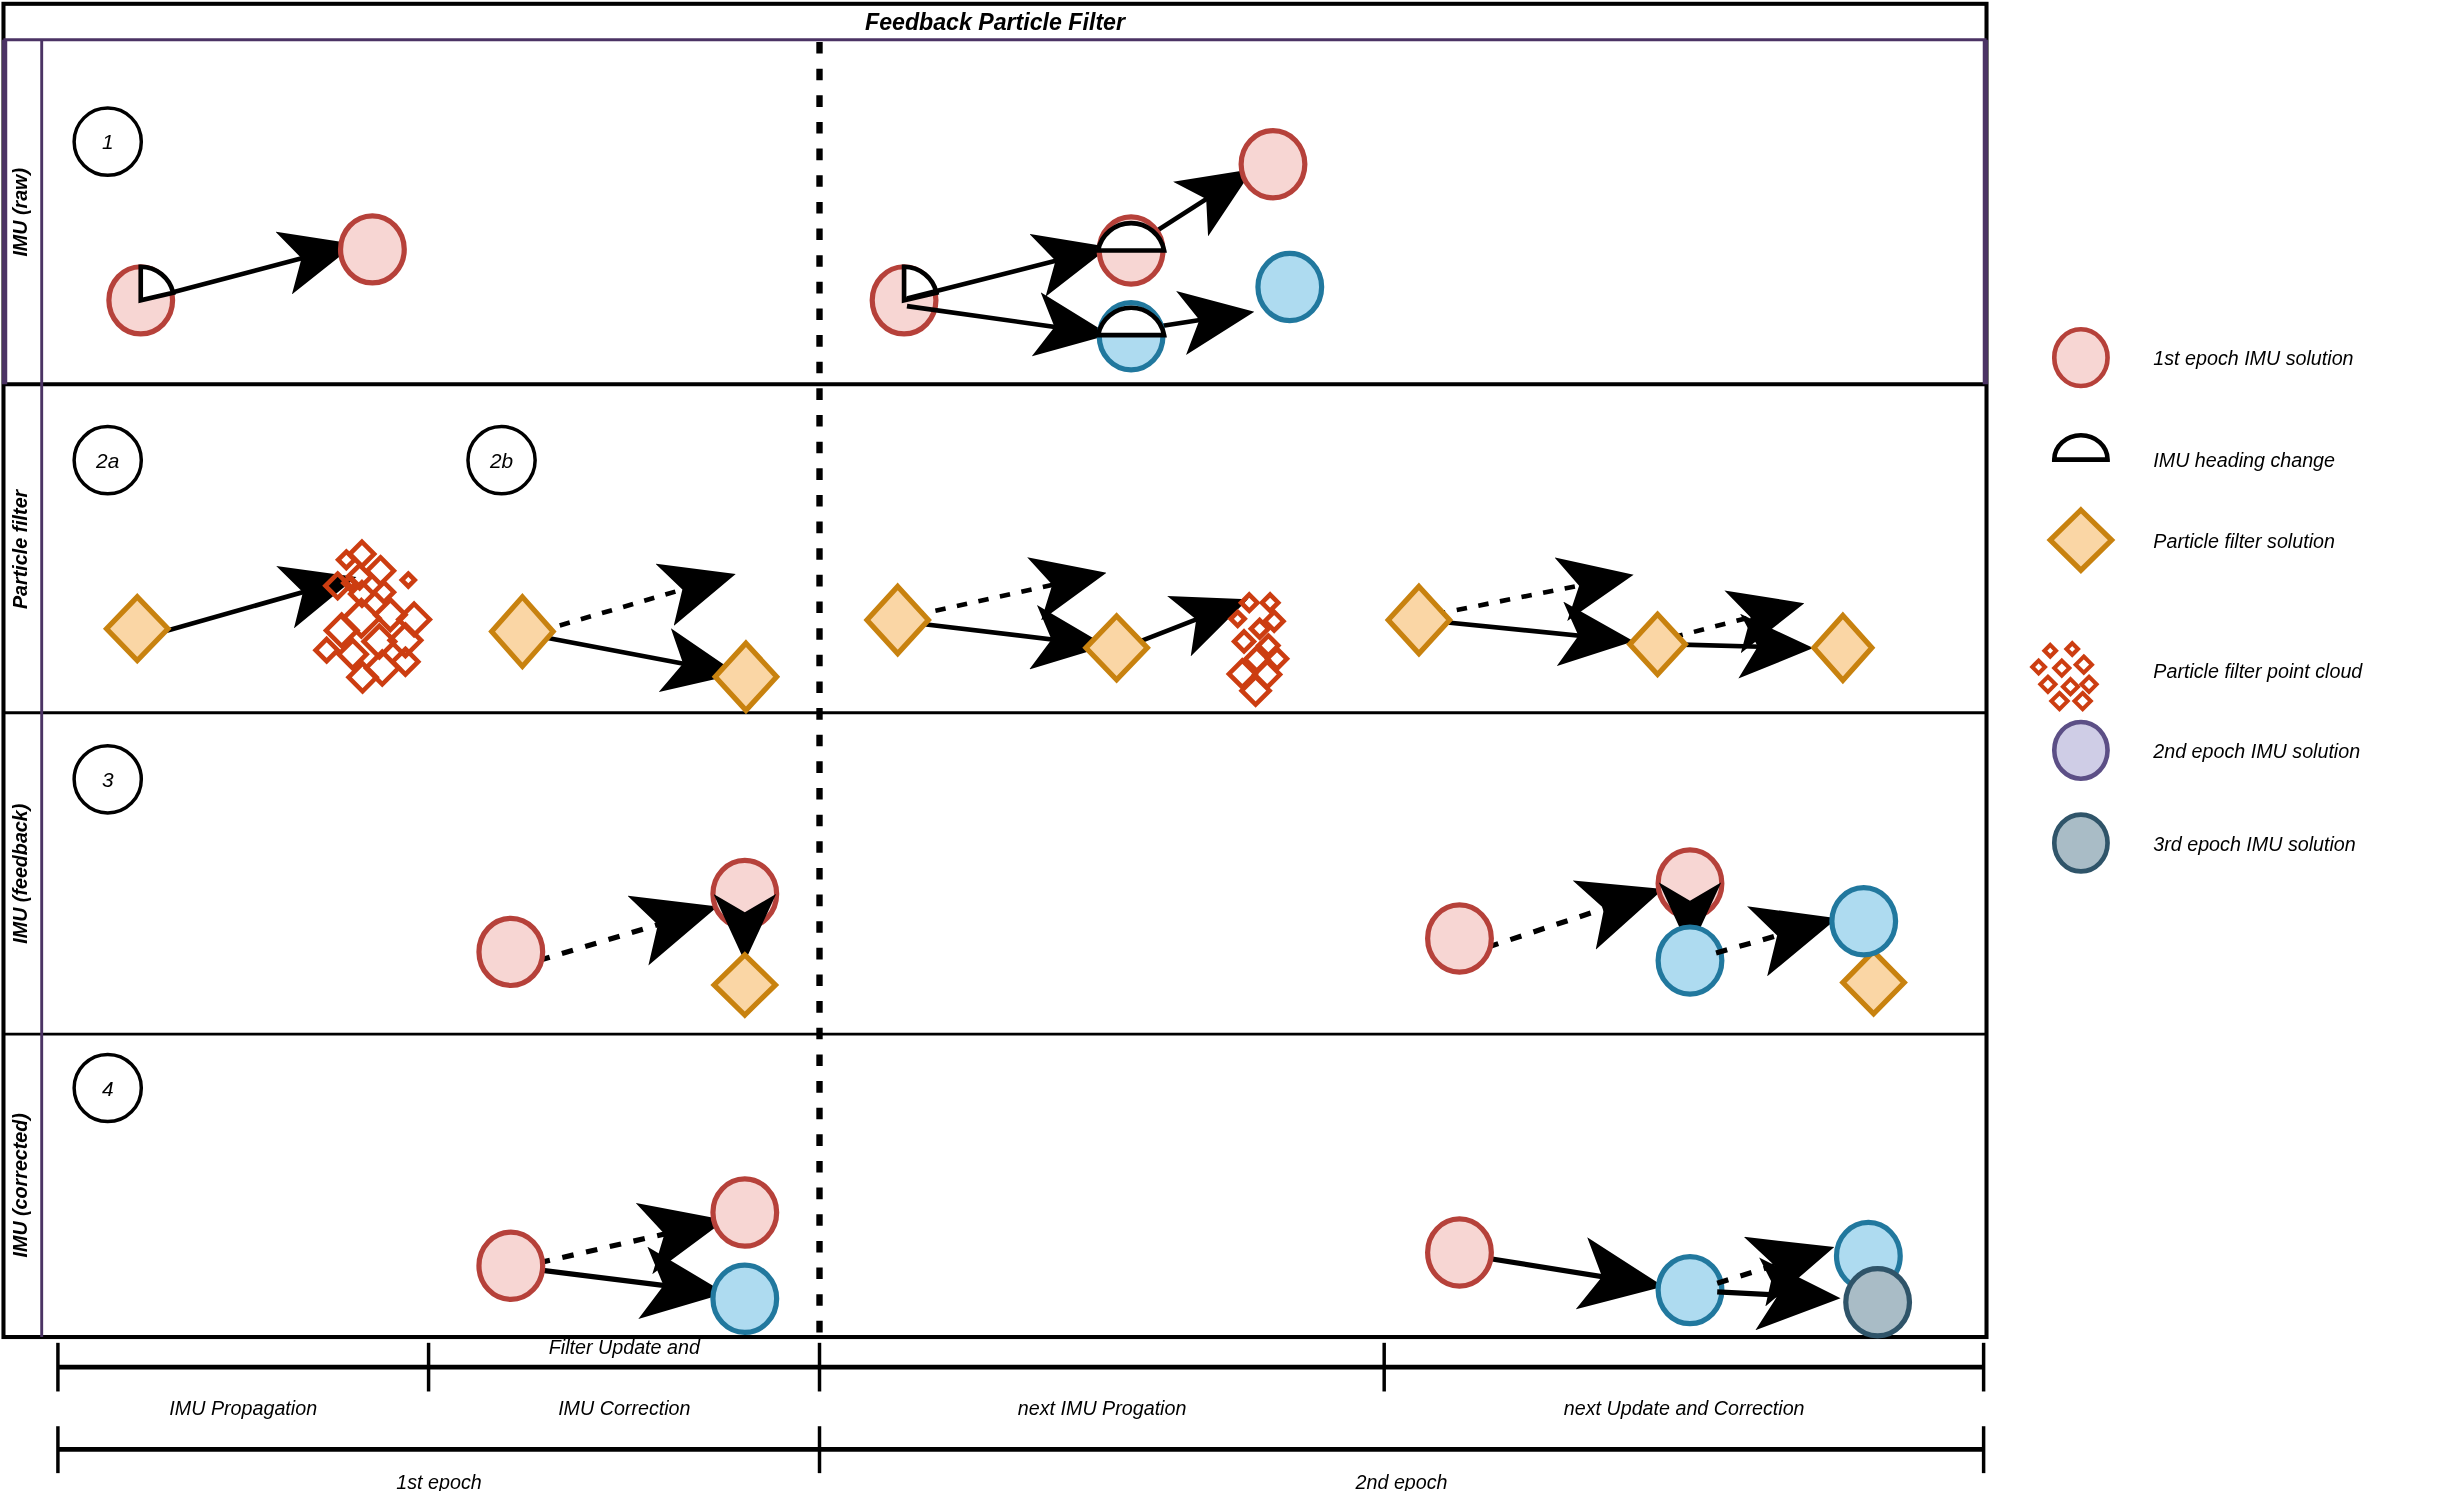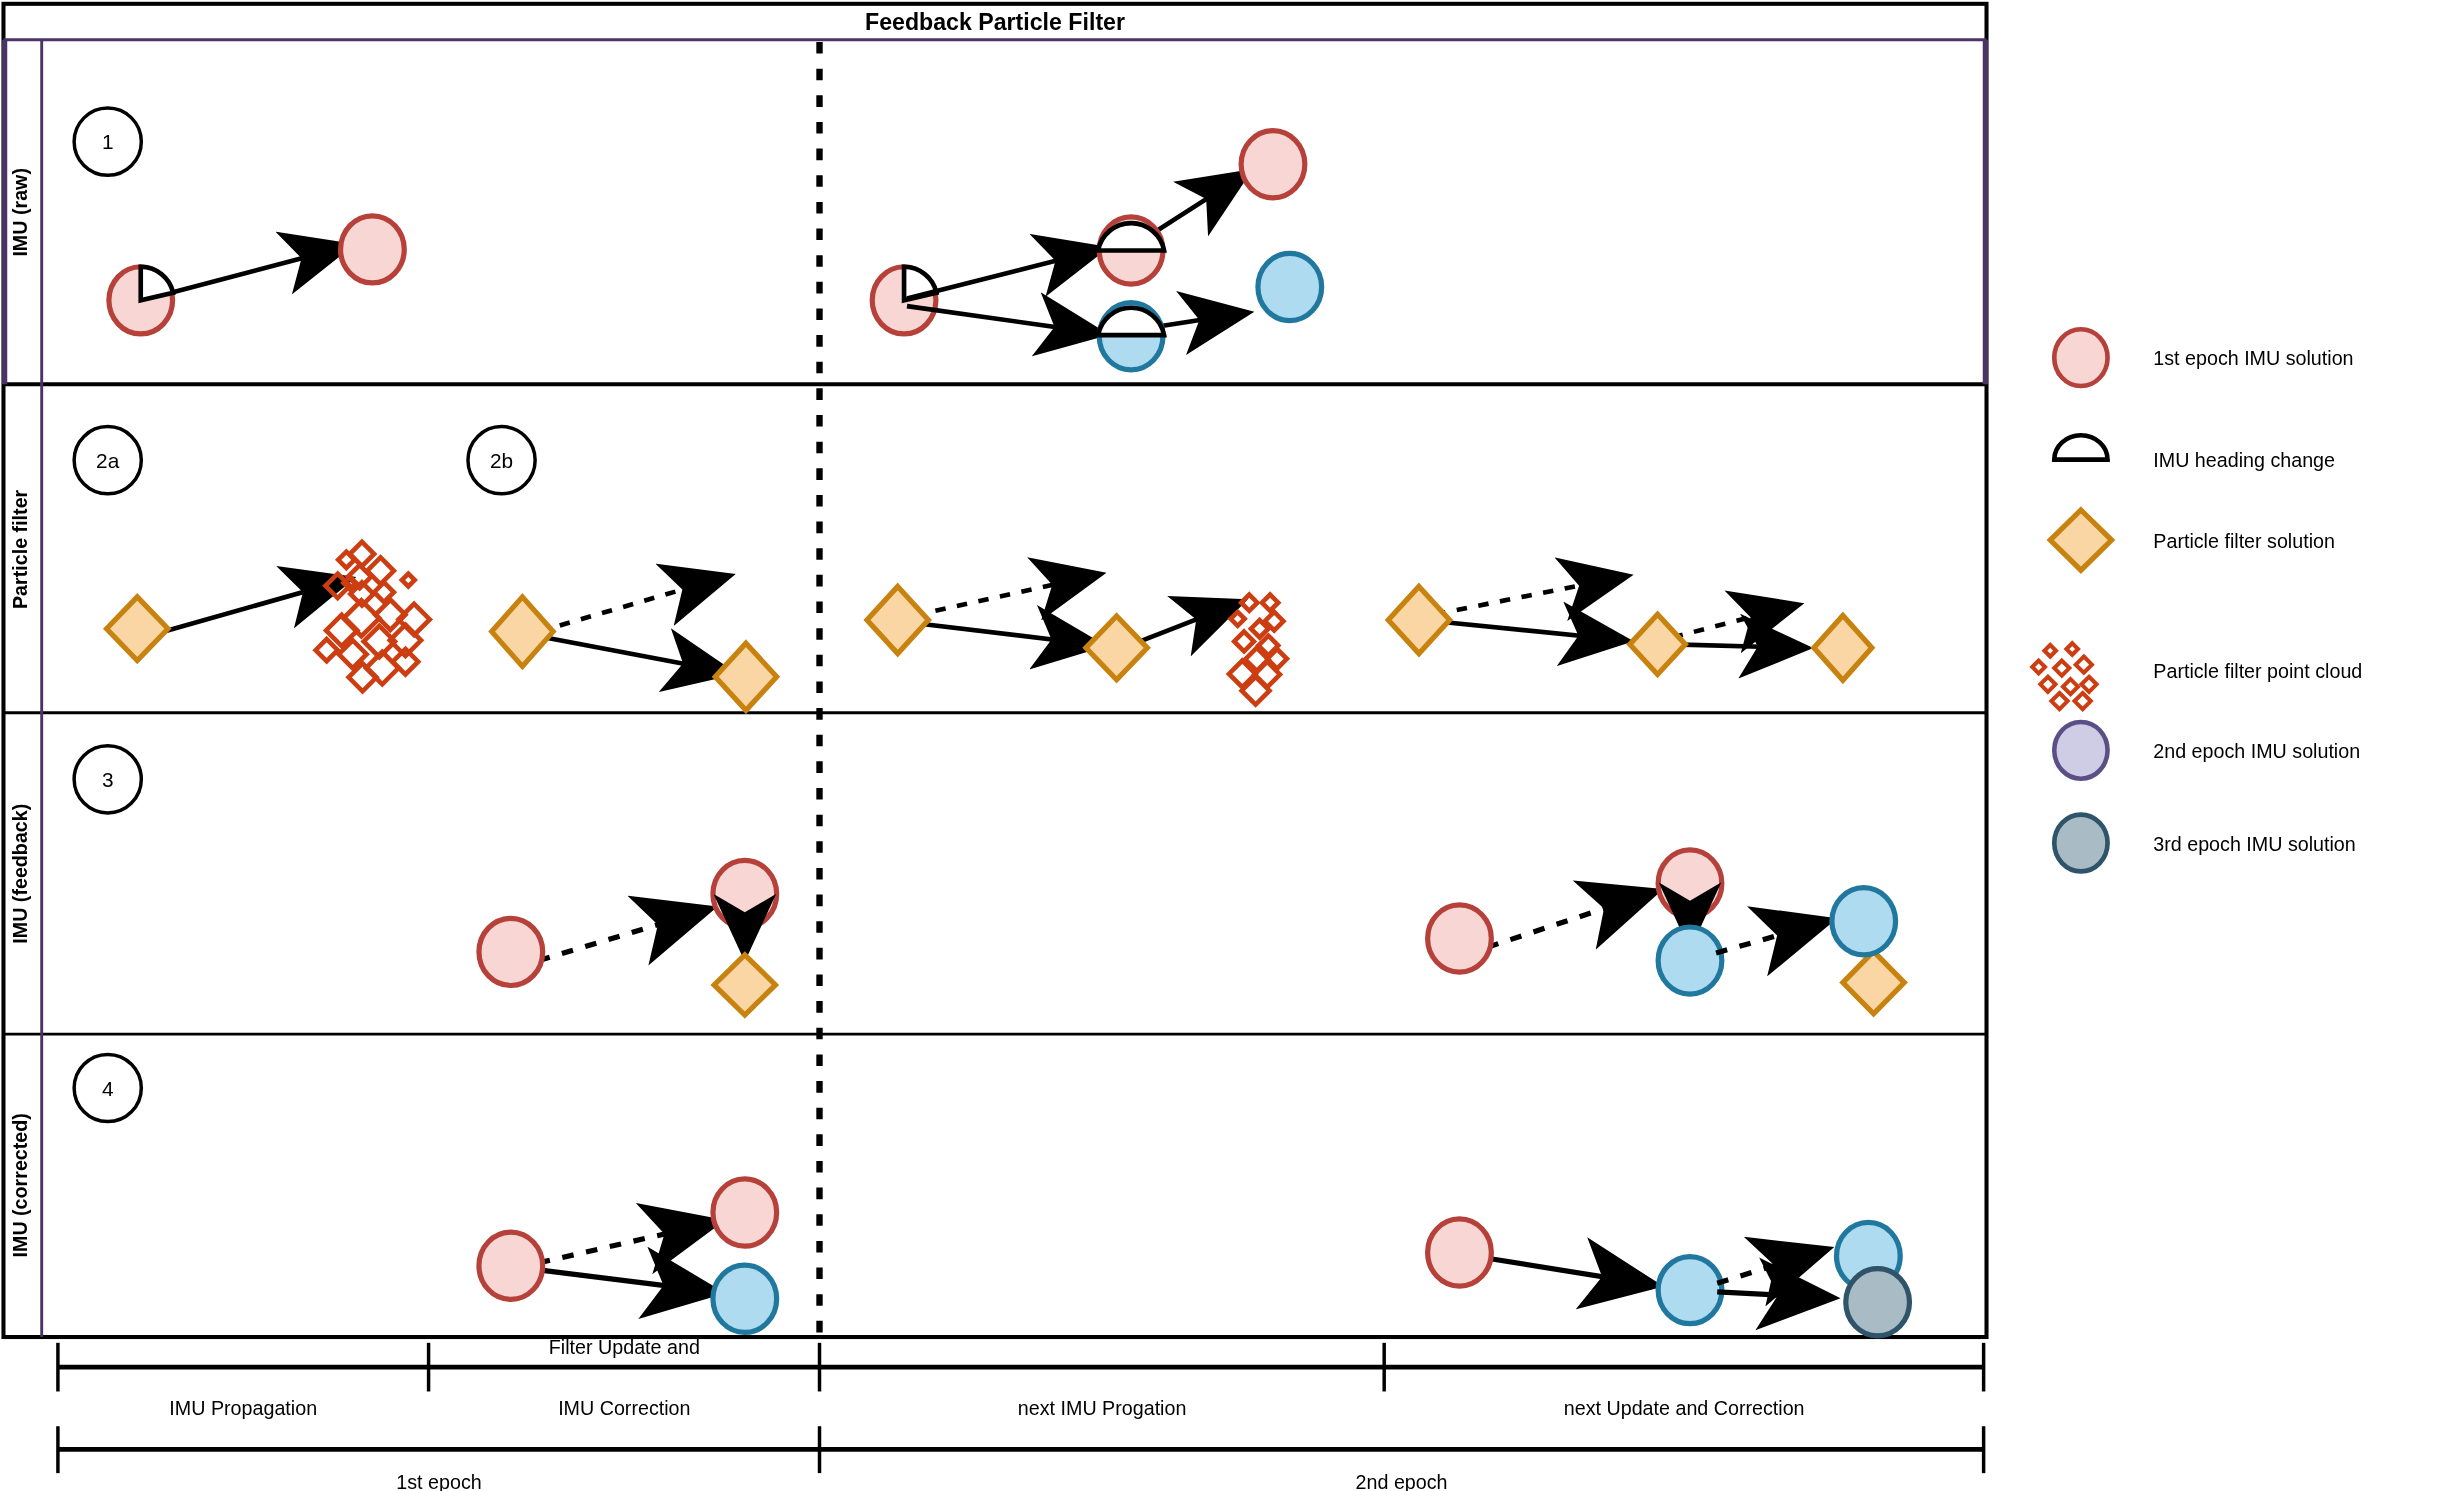--- a/index.html
+++ b/index.html
@@ -1,18 +1,18 @@
 <!DOCTYPE html>
 <html style="font-size:9.3px"><head>
 <meta charset="utf-8">
 <style>
   html,body{margin:0;padding:0;background:#ffffff;}
   body{width:2462px;height:1492px;position:relative;
        font-family:"Liberation Sans","DejaVu Sans",sans-serif;}
-  #root{position:absolute;inset:0;}
+  #root{position:absolute;inset:0;font-style:italic;}
   svg{display:block;}
   .ttl{font-weight:bold;font-size:40px;fill:#000;}
   .rowlab{font-weight:bold;font-size:34px;fill:#000;}
   .axlab{font-size:34px;fill:#000;}
   .legtxt{font-size:34px;fill:#000;}
   .stepnum{font-size:36px;fill:#000;}
 </style>
 </head>
 <body>
 

